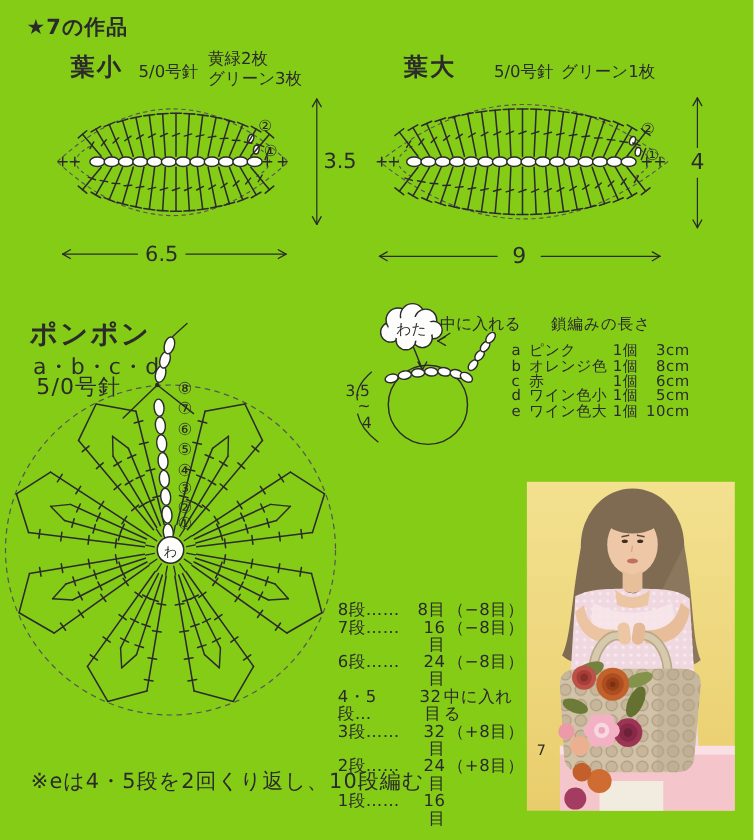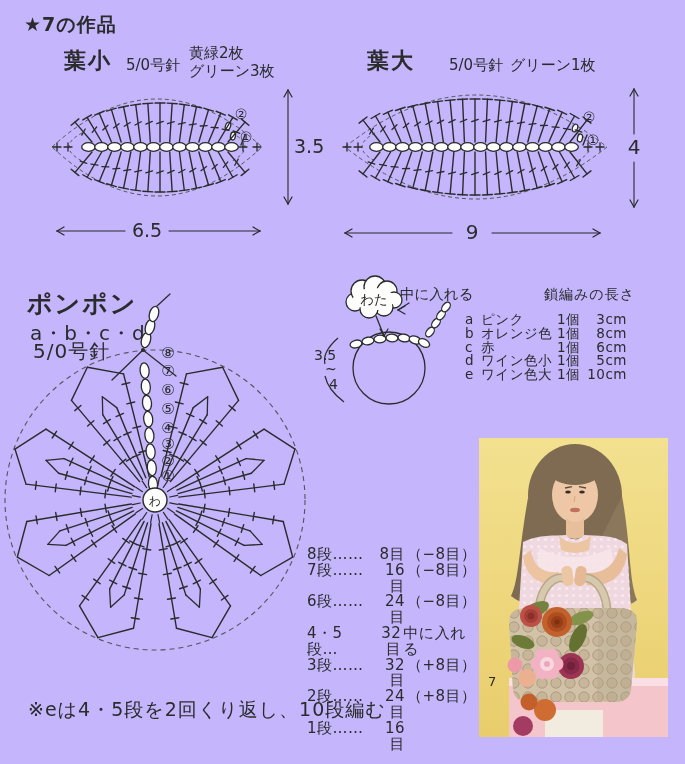--- a/index.html
+++ b/index.html
@@ -1,28 +1,28 @@
 <!DOCTYPE html>
 <html><head>
 <meta charset="utf-8">
 <style>
   html,body{margin:0;padding:0;background:#ffffff;}
-  #page{position:relative;width:685px;height:764px;background:#c4b5fd;overflow:hidden;
+  #page{position:relative;width:685px;height:764px;background:#84cc16;overflow:hidden;
         font-family:"DejaVu Sans","Liberation Sans",sans-serif;color:#2b2b2b;}
   .abs{position:absolute;}
   svg{position:absolute;overflow:visible;}
   svg text{font-family:"DejaVu Sans","Liberation Sans",sans-serif;fill:#2b2b2b;}
   .title{font-size:19px;font-weight:bold;letter-spacing:1px;}
   .leafname{font-size:22px;font-weight:bold;letter-spacing:2px;}
   .small-jp{font-size:15px;}
   .hook{font-size:15px;}
   .pomname{font-size:25px;font-weight:bold;letter-spacing:2px;}
   .pomsub{font-size:20px;letter-spacing:1px;}
   .note{font-size:15.5px;line-height:17px;letter-spacing:.5px;}
-  .ctitle{font-size:14px;padding-left:46px;letter-spacing:1px;text-align:right;}
+  .ctitle{font-size:14px;padding-left:46px;letter-spacing:1px;}
   .crow{display:flex;font-size:13.5px;line-height:13.8px;padding-left:10px;letter-spacing:.5px;}
   .ck{width:16px;}
   .cc{width:76px;}
   .cn{width:30px;}
   .cl{width:40px;text-align:right;}
   .counts .cntrow{display:flex;font-size:15px;line-height:15.8px;letter-spacing:.5px;}
   .rl{width:64px;}
   .rs{width:34px;text-align:right;}
   .rc{margin-left:2px;}
   .foot{font-size:19px;letter-spacing:1px;}

